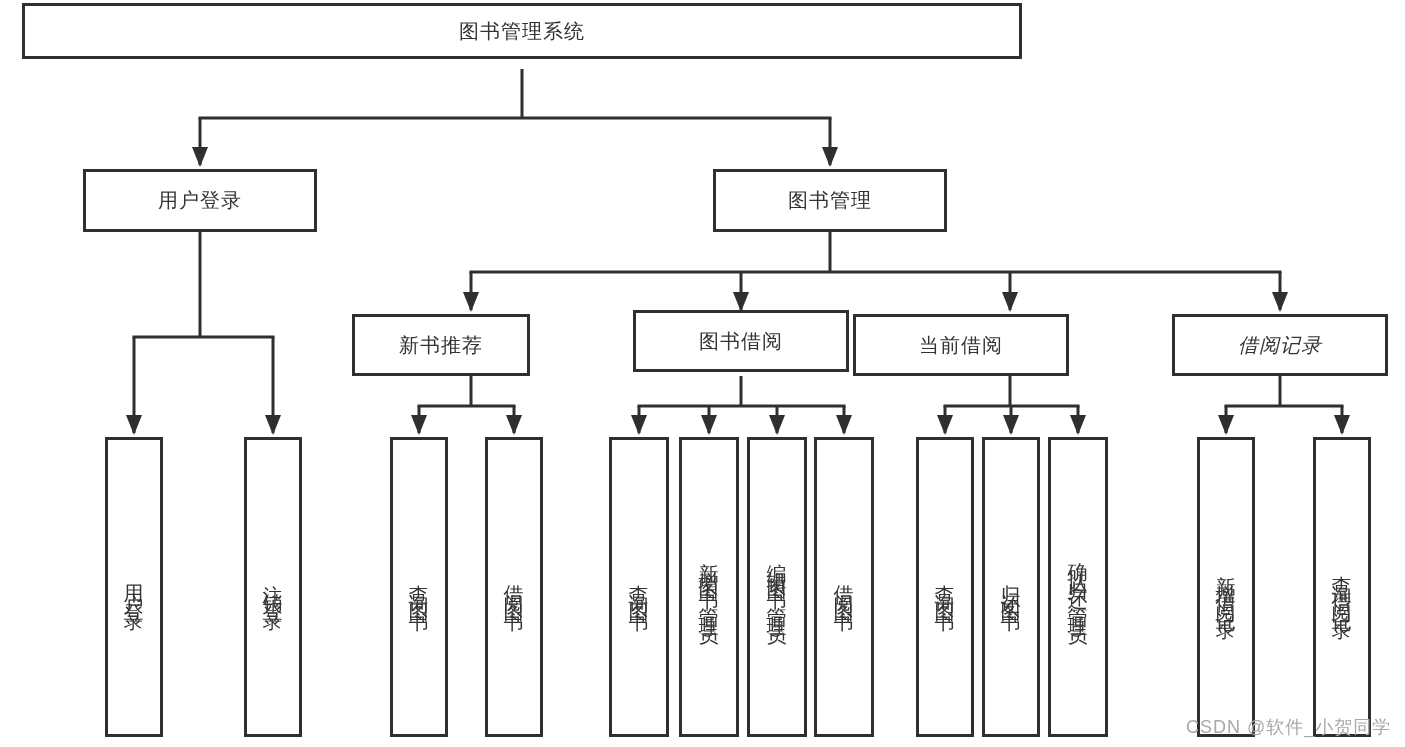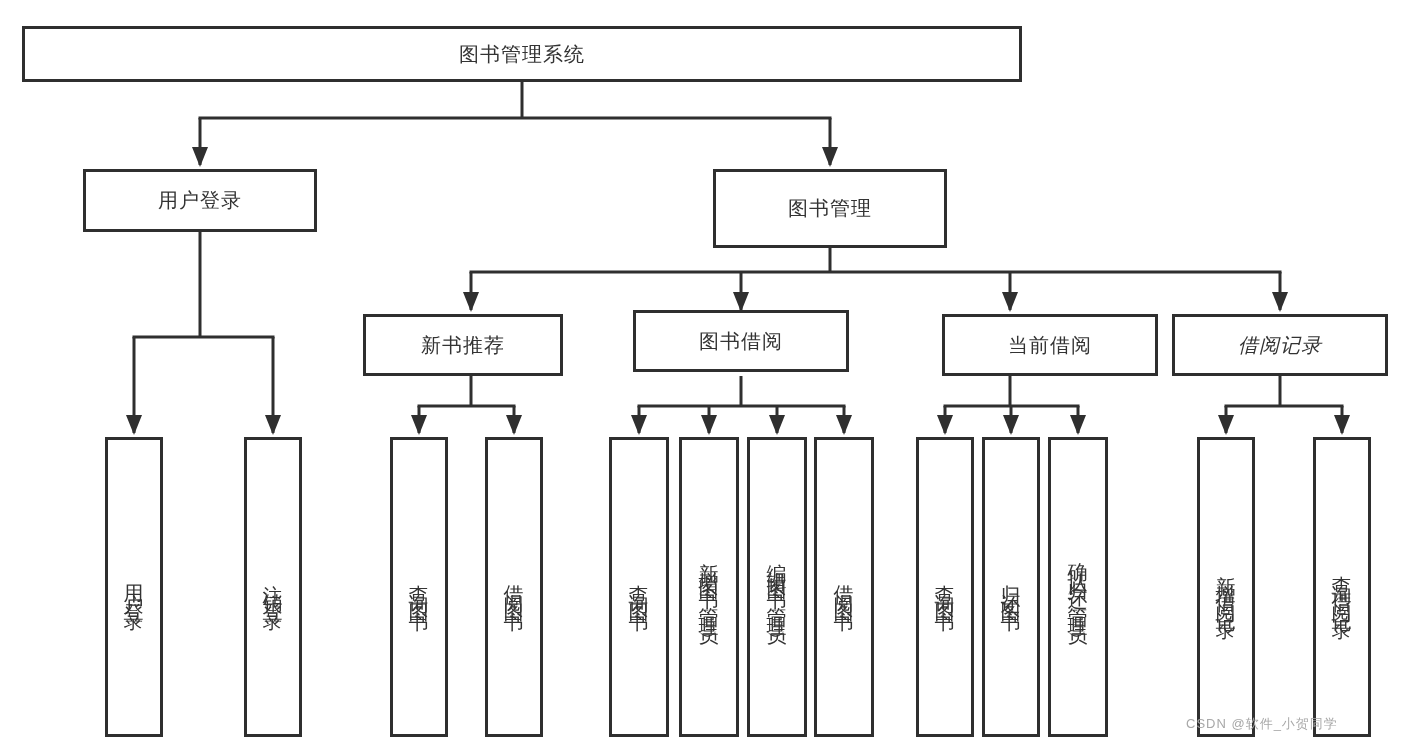--- a/index.html
+++ b/index.html
@@ -57,21 +57,21 @@
     writing-mode: vertical-rl;
     text-orientation: mixed;
     letter-spacing: 9px;
     line-height: 1;
     white-space: nowrap;
   }
   .watermark {
     position: absolute;
     left: 1186px;
     top: 715px;
-    font-size: 13px;
+    font-size: 18px;
     color: var(--watermark);
     letter-spacing: 1px;
     white-space: nowrap;
   }
 </style>
 </head>
 <body>
 
 <div class="canvas">
 
@@ -130,38 +130,38 @@
     </g>
 
     <g>
       <line x1="1280" y1="376" x2="1280" y2="406"></line>
       <line x1="1224.5" y1="406" x2="1343.5" y2="406"></line>
       <line x1="1226" y1="406" x2="1226" y2="433" marker-end="url(#arrow)"></line>
       <line x1="1342" y1="406" x2="1342" y2="433" marker-end="url(#arrow)"></line>
     </g>
   </svg>
 
-  <div class="node" style="left:22px; top:26px; width:1000px; height:56px;">
+  <div class="node" style="left:22px; top:3px; width:1000px; height:56px;">
     <span class="lbl">图书管理系统</span>
   </div>
 
   <div class="node" style="left:83px; top:169px; width:234px; height:63px;">
     <span class="lbl">用户登录</span>
   </div>
-  <div class="node" style="left:713px; top:169px; width:234px; height:79px;">
+  <div class="node" style="left:713px; top:169px; width:234px; height:63px;">
     <span class="lbl">图书管理</span>
   </div>
 
-  <div class="node" style="left:363px; top:314px; width:200px; height:62px;align-items:center;">
+  <div class="node" style="left:352px; top:314px; width:178px; height:62px;align-items:center;">
     <span class="lbl">新书推荐</span>
   </div>
   <div class="node" style="left:633px; top:310px; width:216px; height:62px;">
     <span class="lbl">图书借阅</span>
   </div>
-  <div class="node" style="left:942px; top:314px; width:216px; height:62px;">
+  <div class="node" style="left:853px; top:314px; width:216px; height:62px;">
     <span class="lbl">当前借阅</span>
   </div>
   <div class="node" style="left:1172px; top:314px; width:216px; height:62px;font-style:italic;">
     <span class="lbl">借阅记录</span>
   </div>
 
   <div class="leaf" style="left:105px; top:437px;">
     <span class="vlbl">用户登录</span>
   </div>
   <div class="leaf" style="left:244px; top:437px;">

